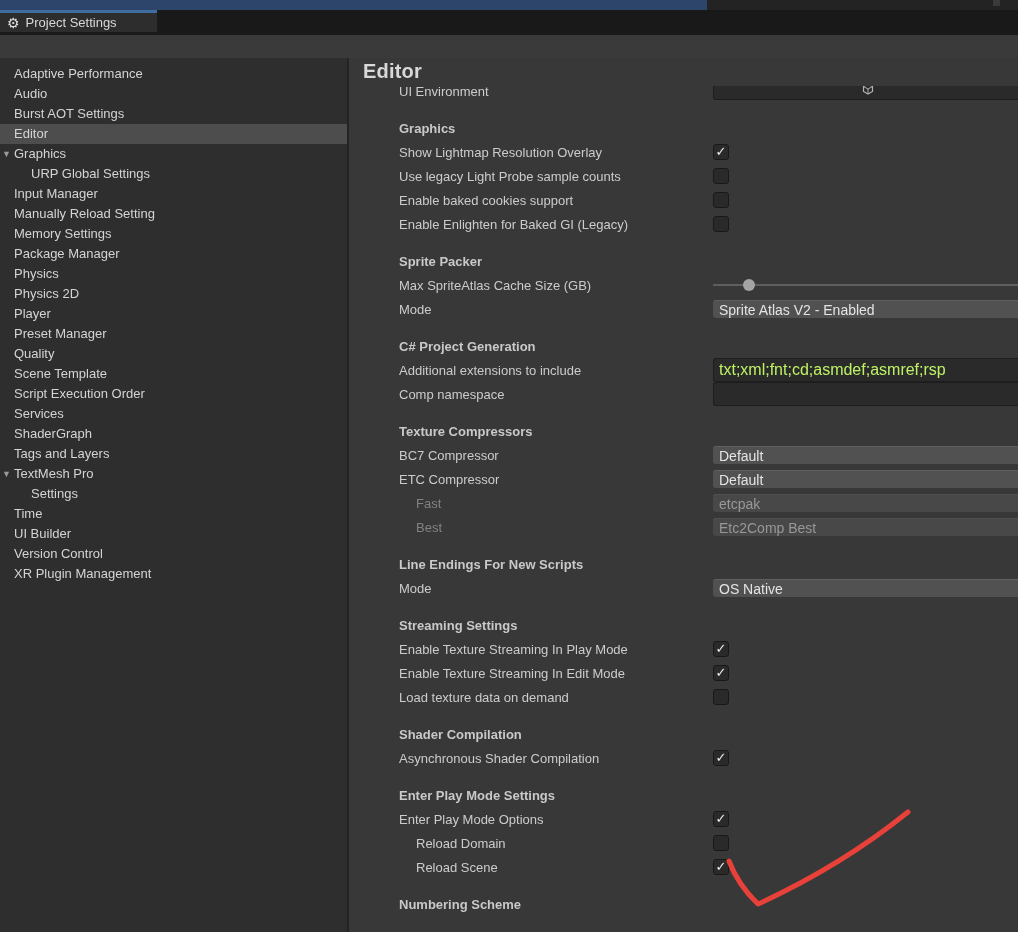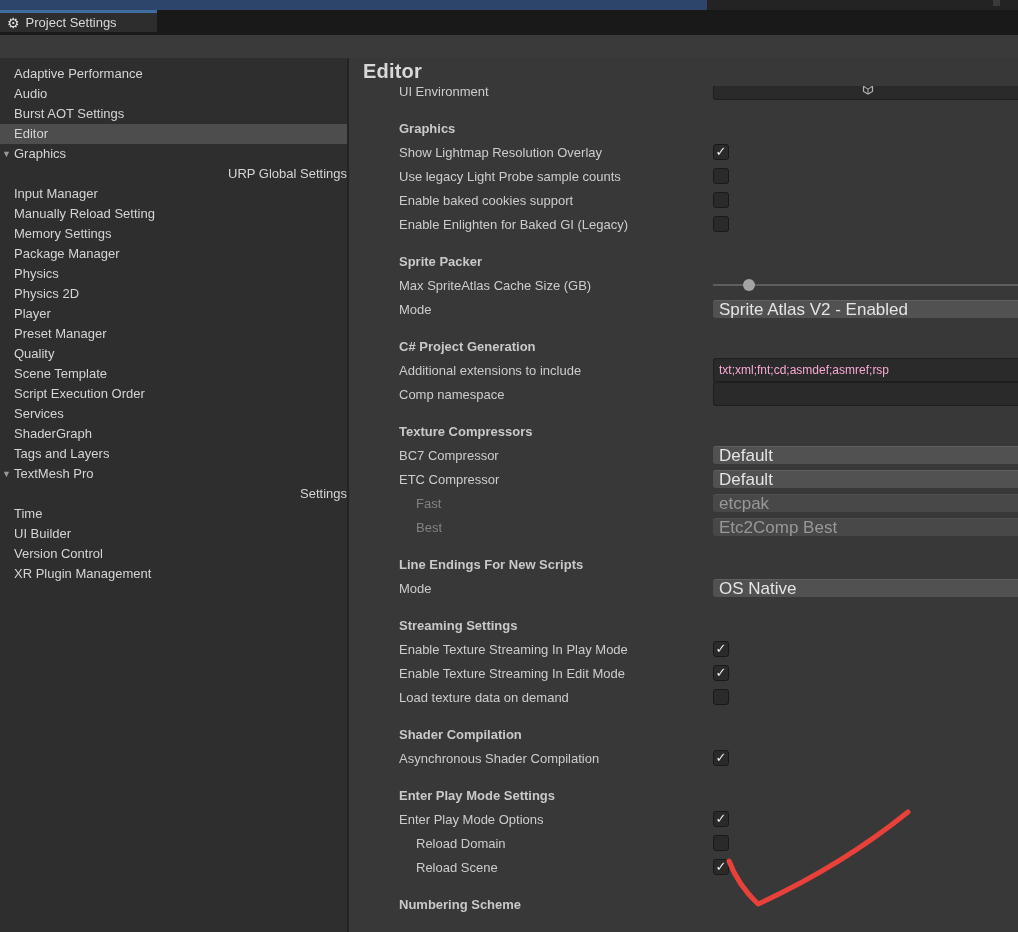--- a/index.html
+++ b/index.html
@@ -26,21 +26,21 @@
   .sidebar{
     position:absolute;top:58px;left:0;width:347px;height:874px;background:#2e2e2e;
     overflow:hidden;padding-top:6px;box-sizing:border-box;
   }
   .divider-v{position:absolute;top:58px;left:347px;width:2px;height:874px;background:#232323;}
   .side-item{
     position:relative;height:20px;line-height:20px;color:#d4d4d4;font-size:13px;
     padding-left:14px;white-space:nowrap;cursor:default;
   }
   .side-item.selected{background:#4d4d4d;}
-  .side-item.indent{padding-left:31px;text-align:right;}
+  .side-item.indent{padding-left:31px;}
   .side-item .tri{
     position:absolute;left:2px;top:0;font-size:9px;color:#999;line-height:20px;
   }
   
   .main{position:absolute;top:58px;left:349px;width:669px;height:874px;background:#383838;overflow:hidden;}
   .main-header{position:absolute;top:0;left:0;right:0;height:28px;background:#383838;z-index:3;}
   .main-title{margin:0;position:absolute;left:14px;top:2px;font-size:20px;font-weight:bold;color:#d8d8d8;letter-spacing:0.2px;}
   .scroll-area{position:absolute;top:28px;left:0;right:0;bottom:0;overflow:hidden;padding-left:36px;}
   .rows{margin-top:-7px;}
   .row{height:24px;display:flex;align-items:center;position:relative;}
@@ -55,27 +55,27 @@
   .ctrl{flex:1 1 auto;min-width:0;display:flex;align-items:center;height:100%;position:relative;}
   
   .checkbox{
     width:16px;height:16px;background:#2a2a2a;border:1px solid #191919;border-radius:3px;
     box-sizing:border-box;color:#ededed;font-size:13px;font-weight:bold;line-height:14px;text-align:center;
     cursor:default;
   }
   .dropdown{
     height:18px;background:#515151;border-radius:3px 0 0 3px;border-top:1px solid #5f5f5f;
     box-sizing:border-box;width:100%;display:flex;align-items:center;
-    color:#e4e4e4;font-size:17px;padding-left:6px;white-space:nowrap;overflow:hidden;
+    color:#e4e4e4;font-size:14px;padding-left:6px;white-space:nowrap;overflow:hidden;
   }
   .dropdown.disabled{background:#484848;border-top-color:#505050;color:#989898;}
   .textfield{
     height:24px;background:#2a2a2a;border:1px solid #1e1e1e;border-right:none;border-radius:3px 0 0 3px;
     box-sizing:border-box;width:100%;display:flex;align-items:center;
-    color:#f9a8d4;font-size:12px;padding-left:5px;white-space:nowrap;overflow:hidden;
+    color:#bef264;font-size:16px;padding-left:5px;white-space:nowrap;overflow:hidden;
   }
   .objectfield{
     height:18px;background:#2a2a2a;border:1px solid #1e1e1e;border-right:none;border-radius:3px 0 0 3px;
     box-sizing:border-box;width:100%;display:flex;align-items:center;gap:4px;
     color:#c8c8c8;font-size:13px;padding-left:4px;white-space:nowrap;overflow:hidden;flex-direction:column;
   }
   .objectfield svg{flex:0 0 auto;}
   .slider-wrap{width:100%;height:100%;position:relative;}
   .slider-track{position:absolute;left:0;right:0;top:50%;margin-top:-1px;height:2px;background:#5e5e5e;}
   .slider-handle{position:absolute;top:50%;margin-top:-6px;width:12px;height:12px;border-radius:50%;background:#a4a4a4;}

